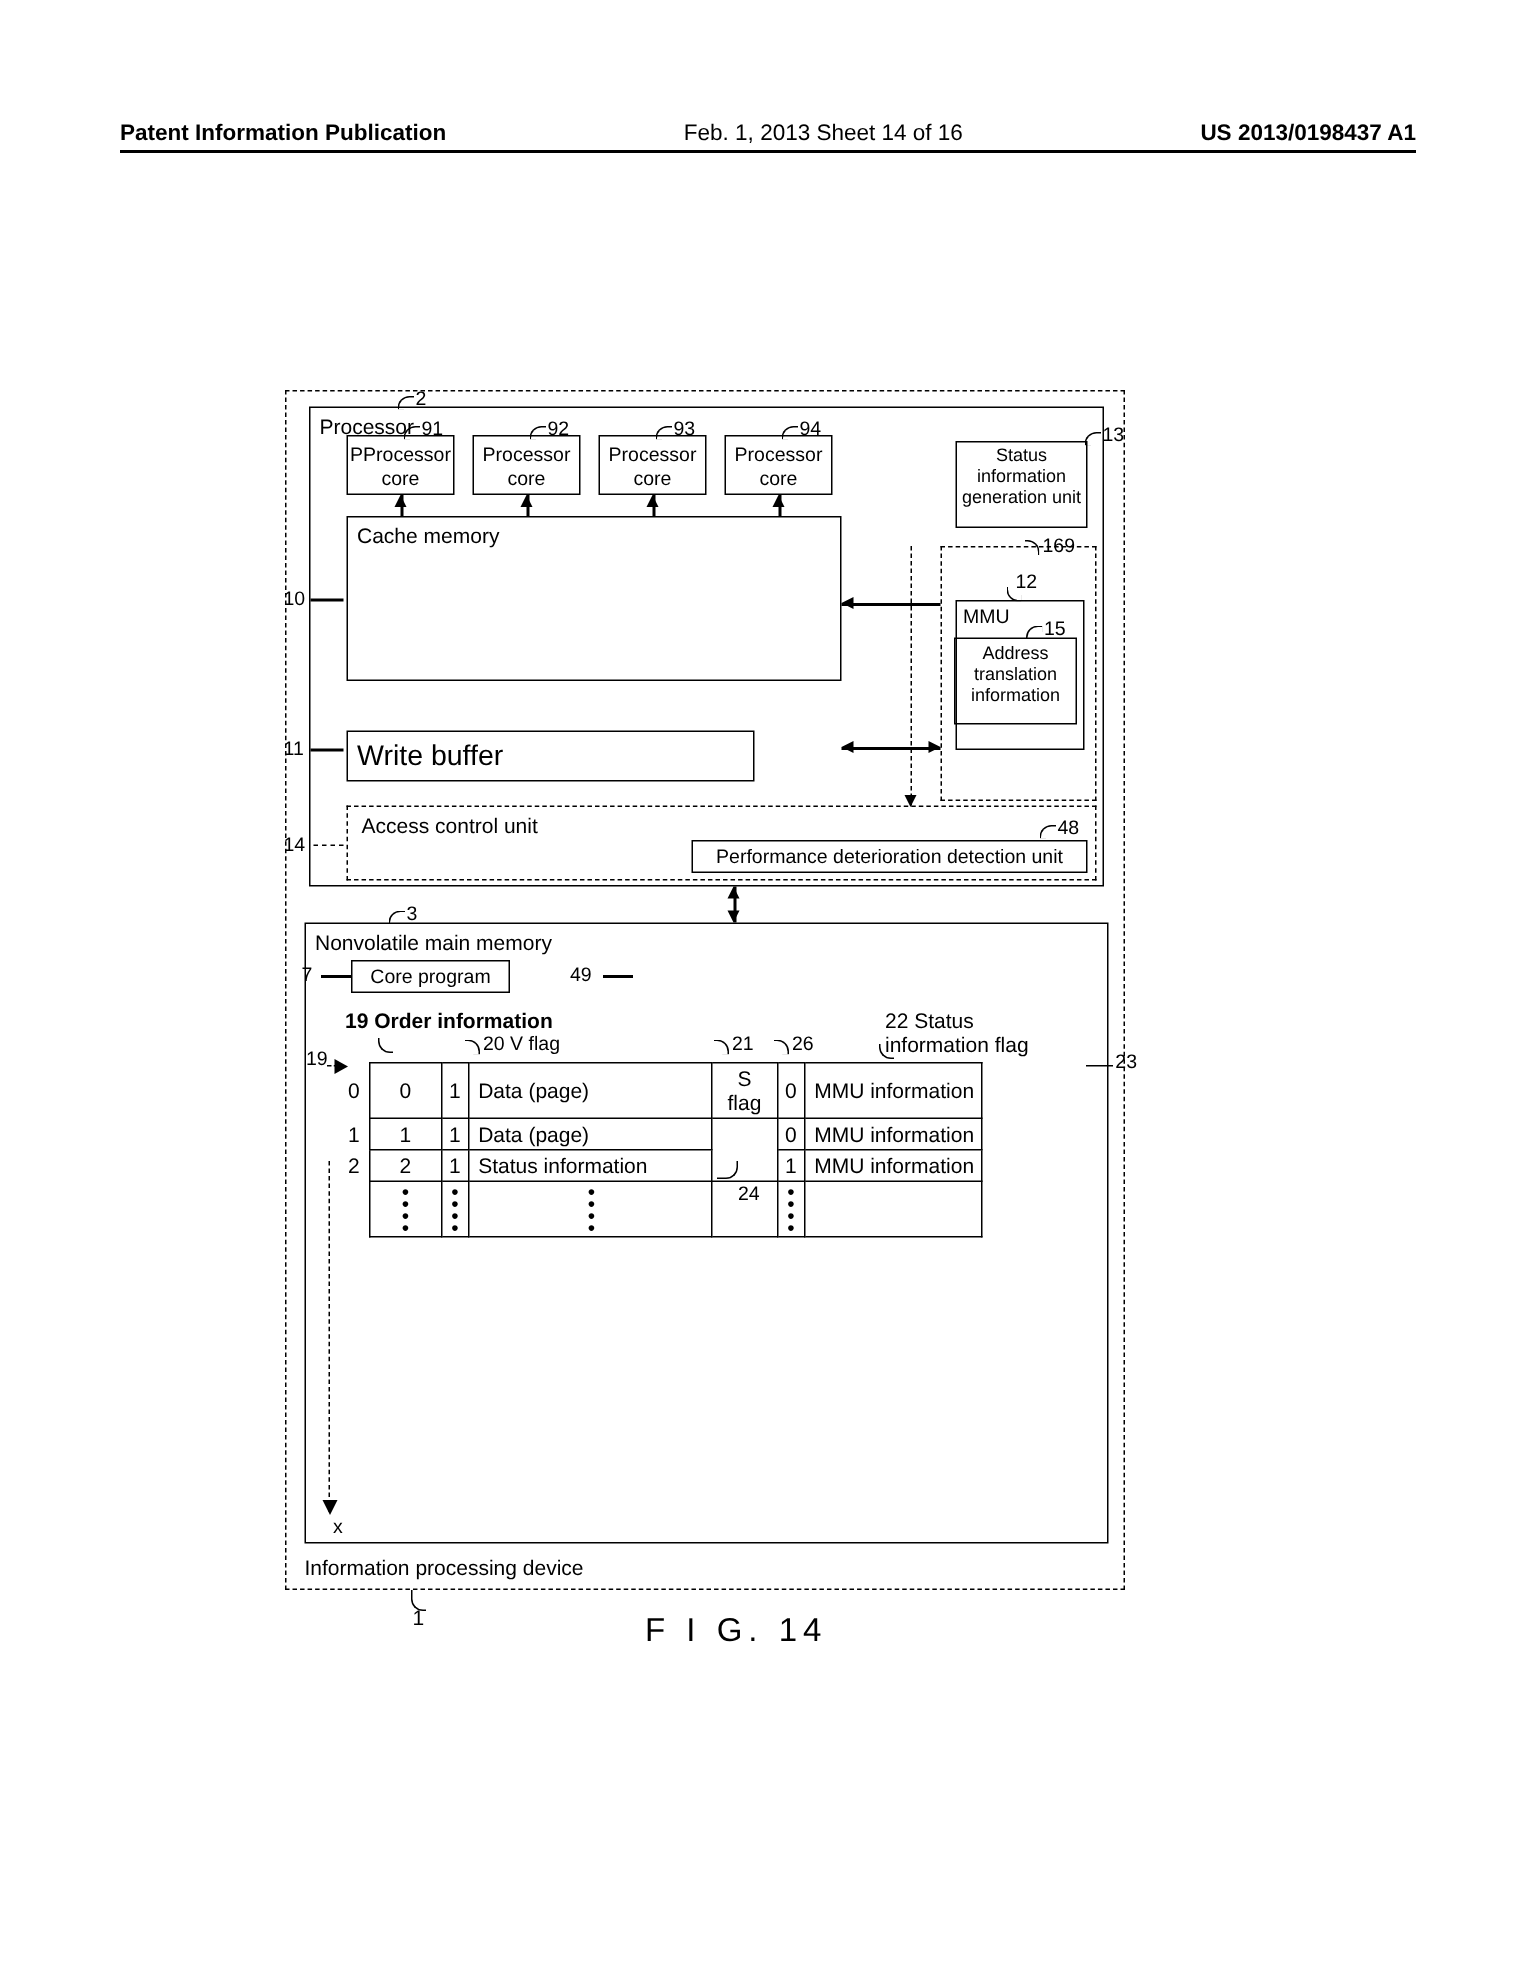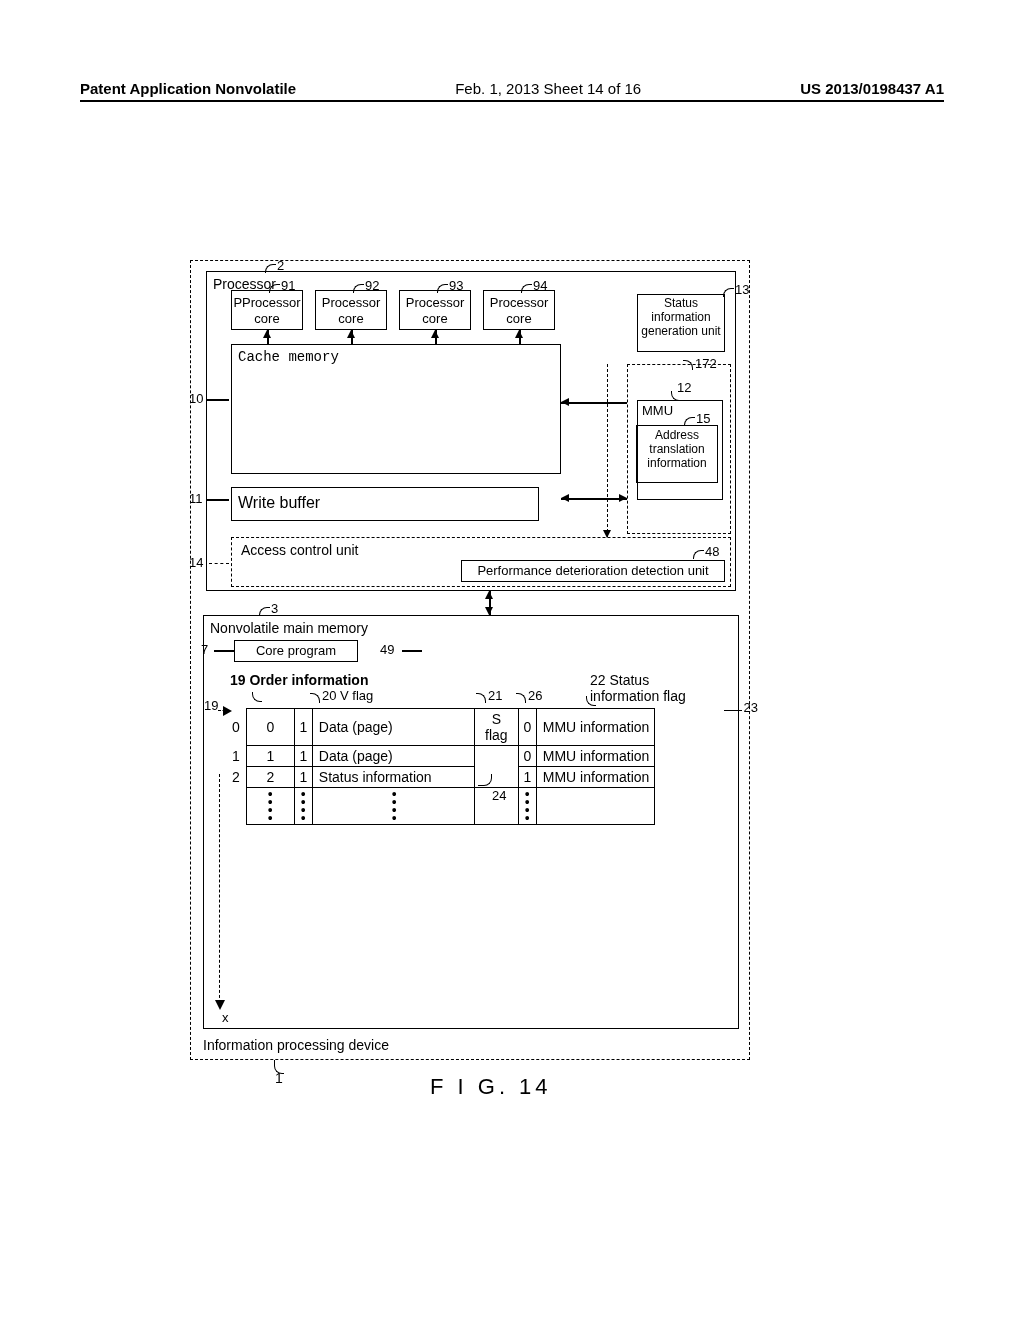--- a/index.html
+++ b/index.html
@@ -58,27 +58,27 @@
   .ref { position: absolute; font-size: 13px; }
   .curved {  }
   .curved::before {
     content: ""; position: absolute; width: 10px; height: 8px;
     border-top: 1.5px solid #000; border-left: 1.5px solid #000;
     border-top-left-radius: 8px;
     left: -12px; top: 6px;
   }
   .cache {
     position: absolute; top: 72px; left: 24px;
-    width: 330px; height: 130px; border: 1.5px solid #000;
-    padding: 4px 6px; font-size: 14px; font-family: Liberation Mono, monospace;
+    width: 330px; height: 110px; border: 1.5px solid #000;
+    padding: 4px 6px; font-size: 14px;
   }
   .wbuf {
     position: absolute; top: 215px; left: 24px;
-    width: 308px; height: 34px; border: 1.5px solid #000;
-    padding: 6px; font-size: 16px;
+    width: 272px; height: 34px; border: 1.5px solid #000;
+    padding: 6px; font-size: 19px;
   }
   .status-gen {
     position: absolute; top: 22px; left: 430px; width: 88px; height: 58px;
     border: 1.5px solid #000; text-align: center; font-size: 12px;
     line-height: 1.15; padding-top: 2px;
   }
   .mmu-dash {
     position: absolute; top: 92px; left: 420px;
     width: 104px; height: 170px; border: 1.5px dashed #000;
   }
@@ -103,21 +103,21 @@
     width: 264px; height: 22px; border: 1.5px solid #000;
     font-size: 13px; text-align: center; padding-top: 2px;
   }
   .nvmm-box {
     position: absolute; top: 354px; left: 12px;
     width: 536px; height: 414px; border: 1.5px solid #000;
   }
   .nvmm-label { position: absolute; top: 4px; left: 6px; font-size: 14px; }
   .core-prog {
     position: absolute; top: 24px; left: 30px;
-    width: 124px; height: 22px; border: 1.5px solid #000;
+    width: 106px; height: 22px; border: 1.5px solid #000;
     text-align: center; padding-top: 2px; font-size: 13px;
   }
   .pd-ctrl {
     position: absolute; top: 24px; left: 220px;
     width: 298px; height: 22px; border: 1.5px solid #000;
     text-align: center; padding-top: 2px; font-size: 13px;
   }
   .order-label { position: absolute; top: 56px; left: 26px; font-size: 14px; font-weight: bold; }
   .status-flag-label { position: absolute; top: 56px; left: 386px; font-size: 14px; }
   .vflag-label { position: absolute; top: 72px; left: 118px; font-size: 13px; }
@@ -175,21 +175,21 @@
   .tri-down { position:absolute; width:0;height:0;border-left:4px solid transparent;border-right:4px solid transparent;border-top:8px solid #000; }
   .tri-left { position:absolute; width:0;height:0;border-top:4px solid transparent;border-bottom:4px solid transparent;border-right:8px solid #000; }
   .tri-right { position:absolute; width:0;height:0;border-top:4px solid transparent;border-bottom:4px solid transparent;border-left:8px solid #000; }
   .curve-brk { position:absolute; width:10px; height:10px; border-left:1.5px solid #000; border-bottom:1.5px solid #000; border-bottom-left-radius:8px; }
   .curve-hook-down { position:absolute; width:10px; height:10px; border-right:1.5px solid #000; border-top:1.5px solid #000; border-top-right-radius:8px;}
 </style>
 </head>
 <body>
 
 <div class="page-header">
-  <span>Patent Application Nonvolatile</span>
+  <span>Patent Information Publication</span>
   <span class="center">Feb. 1, 2013  Sheet 14 of 16</span>
   <span>US 2013/0198437 A1</span>
 </div>
 
 <div class="diagram-area">
   <div class="outer-dash">
 
     <div class="ref curved" style="top:-3px; left:86px;">2</div>
 
     <div class="processor-box">
@@ -213,21 +213,21 @@
         <div class="tri-up" style="top:58px;left:224px;"></div>
       <div class="conn vline" style="top:58px;left:312px;height:14px;"></div>
         <div class="tri-up" style="top:58px;left:308px;"></div>
 
       <div class="cache">Cache memory</div>
       <div class="wbuf">Write buffer</div>
 
       <div class="ref curved" style="top:10px; left:484px;margin-left:44px;">13</div>
       <div class="status-gen">Status information generation unit</div>
 
-      <div class="ref" style="top:84px; left:488px;">172</div>
+      <div class="ref" style="top:84px; left:488px;">169</div>
       <div class="curve-hook-down" style="top:88px; left:476px;"></div>
 
       <div class="ref" style="top:108px;left:470px;">12</div>
       <div class="curve-brk" style="top:119px;left:464px;"></div>
 
       <div class="mmu-dash"></div>
       <div class="mmu-box">
         <span>MMU</span>
         <div class="ref curved" style="top:10px; left:58px;">15</div>
         <div class="addr-box">Address translation information</div>

